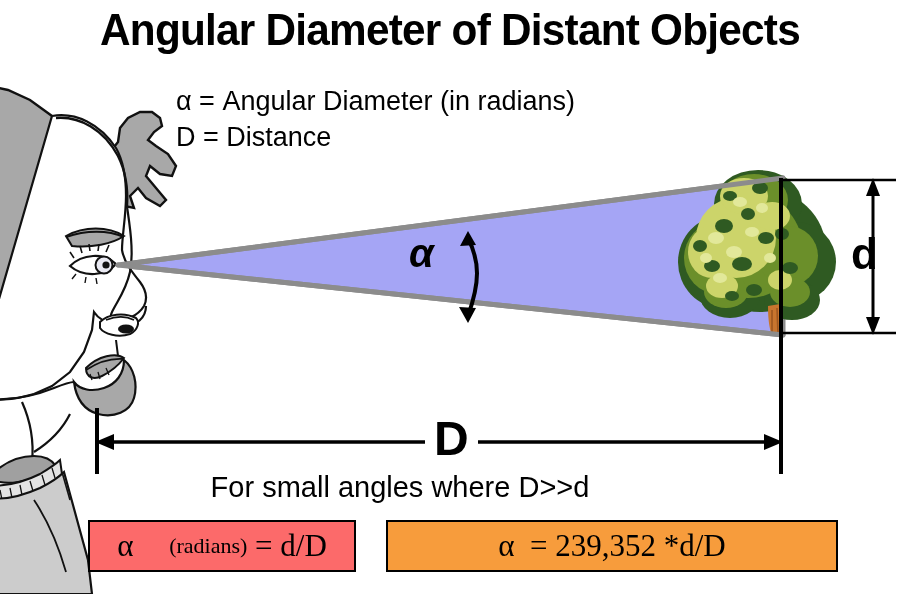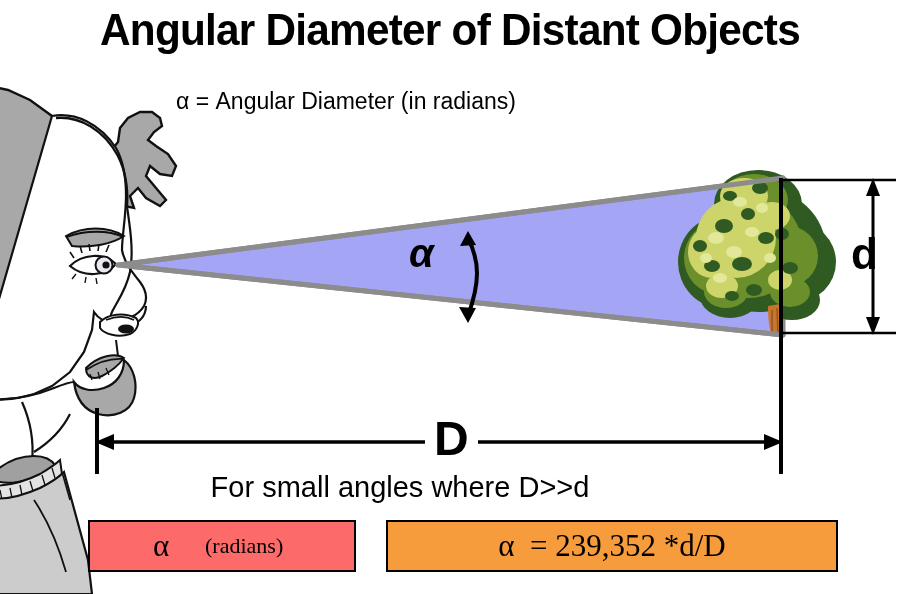--- a/index.html
+++ b/index.html
@@ -17,21 +17,21 @@
     line-height:52px;
     letter-spacing:-0.8px;
     transform:scaleX(0.94);
     transform-origin:center top;
     white-space:nowrap;
   }
 
   
   .legend{position:absolute; left:176px; top:84px;}
   .legend-line{
-    font-size:23px; line-height:35.5px; white-space:nowrap;
+    font-size:27px; line-height:35.5px; white-space:nowrap;
     font-family:"Liberation Sans",sans-serif;
   }
 
   
   #art{position:absolute; left:0; top:0;}
 
   
   .lbl-alpha{
     position:absolute; left:409px; top:233px;
     font-size:40px; font-weight:bold; font-style:italic;
@@ -73,20 +73,21 @@
 </style>
 </head>
 <body>
 
 <div id="stage">
 
   <div class="title">Angular Diameter of Distant Objects</div>
 
   <div class="legend">
     <div class="legend-line">α = Angular Diameter (in radians)</div>
+    <div class="legend-line">D = Distance</div>
   </div>
 
   <svg id="art" width="900" height="594" viewBox="0 0 900 594">
 
     <defs>
       <clipPath id="clipTri">
         <polygon points="118,265 783,178 783,335"></polygon>
       </clipPath>
     </defs>
 
@@ -257,20 +258,21 @@
   <div class="lbl-D">D</div>
 
   <div class="note">For small angles where D&gt;&gt;d</div>
 
   <div class="fbox" id="box-rad">
     <span class="f-main">α</span>
     <span class="f-main">&nbsp;</span>
     <span class="f-main"></span>
     <span class="f-sub">(radians)</span>
     <span class="f-main">&nbsp;</span>
+    <span class="f-main">= d/D</span>
   </div>
 
   <div class="fbox" id="box-arc">
     <span class="f-main">α</span>
     <span class="f-main">&nbsp;</span>
     <span class="f-main">&nbsp;</span>
     <span class="f-main">= 239,352 *d/D</span>
   </div>
 
 </div>

